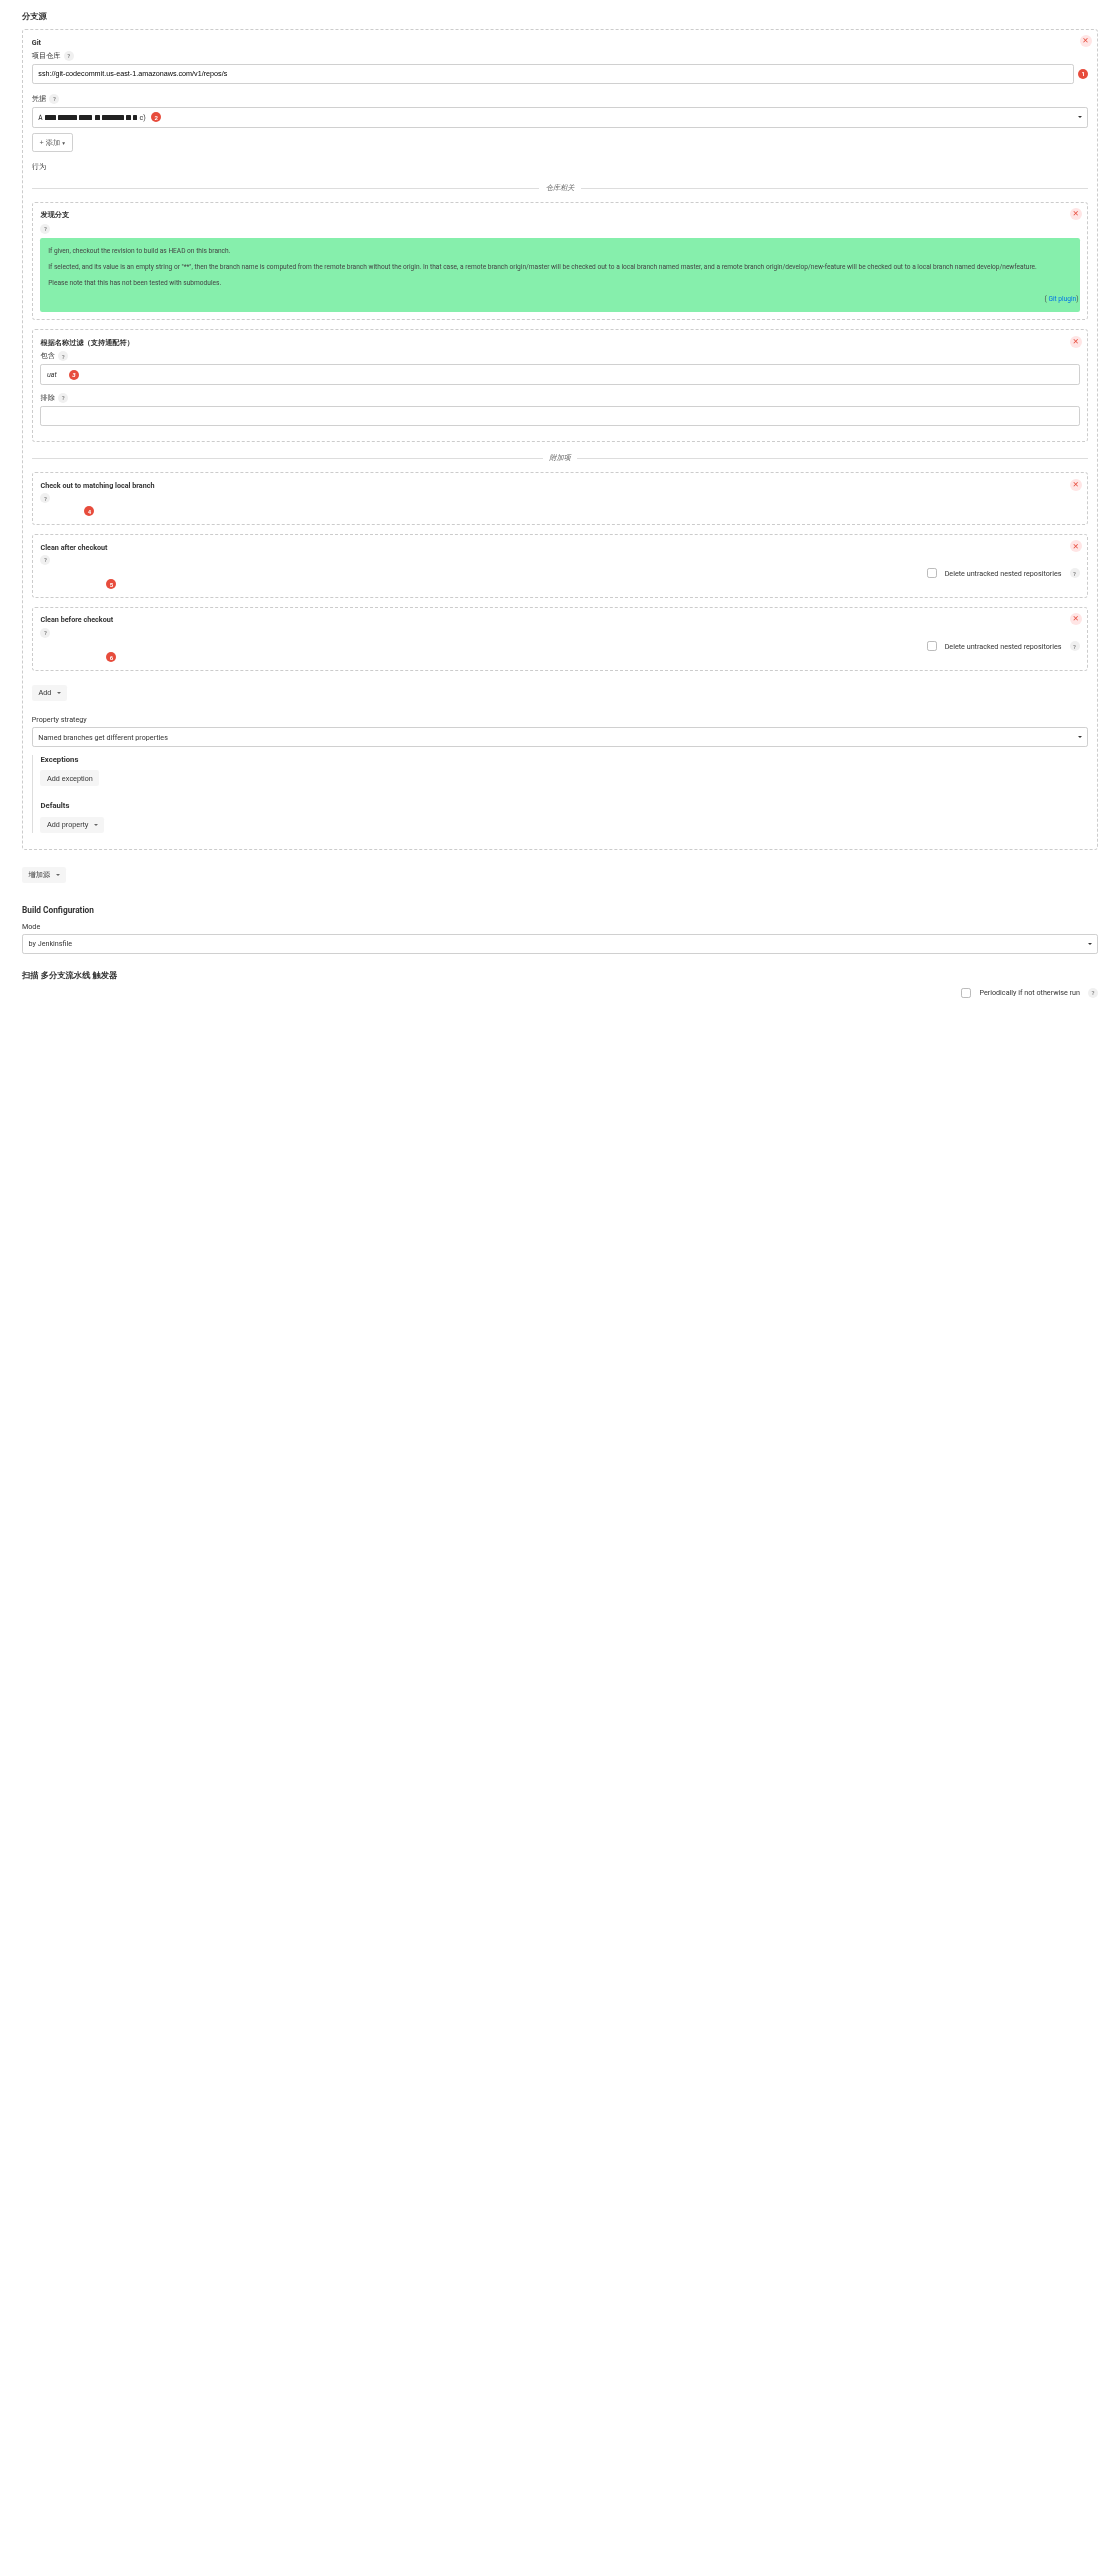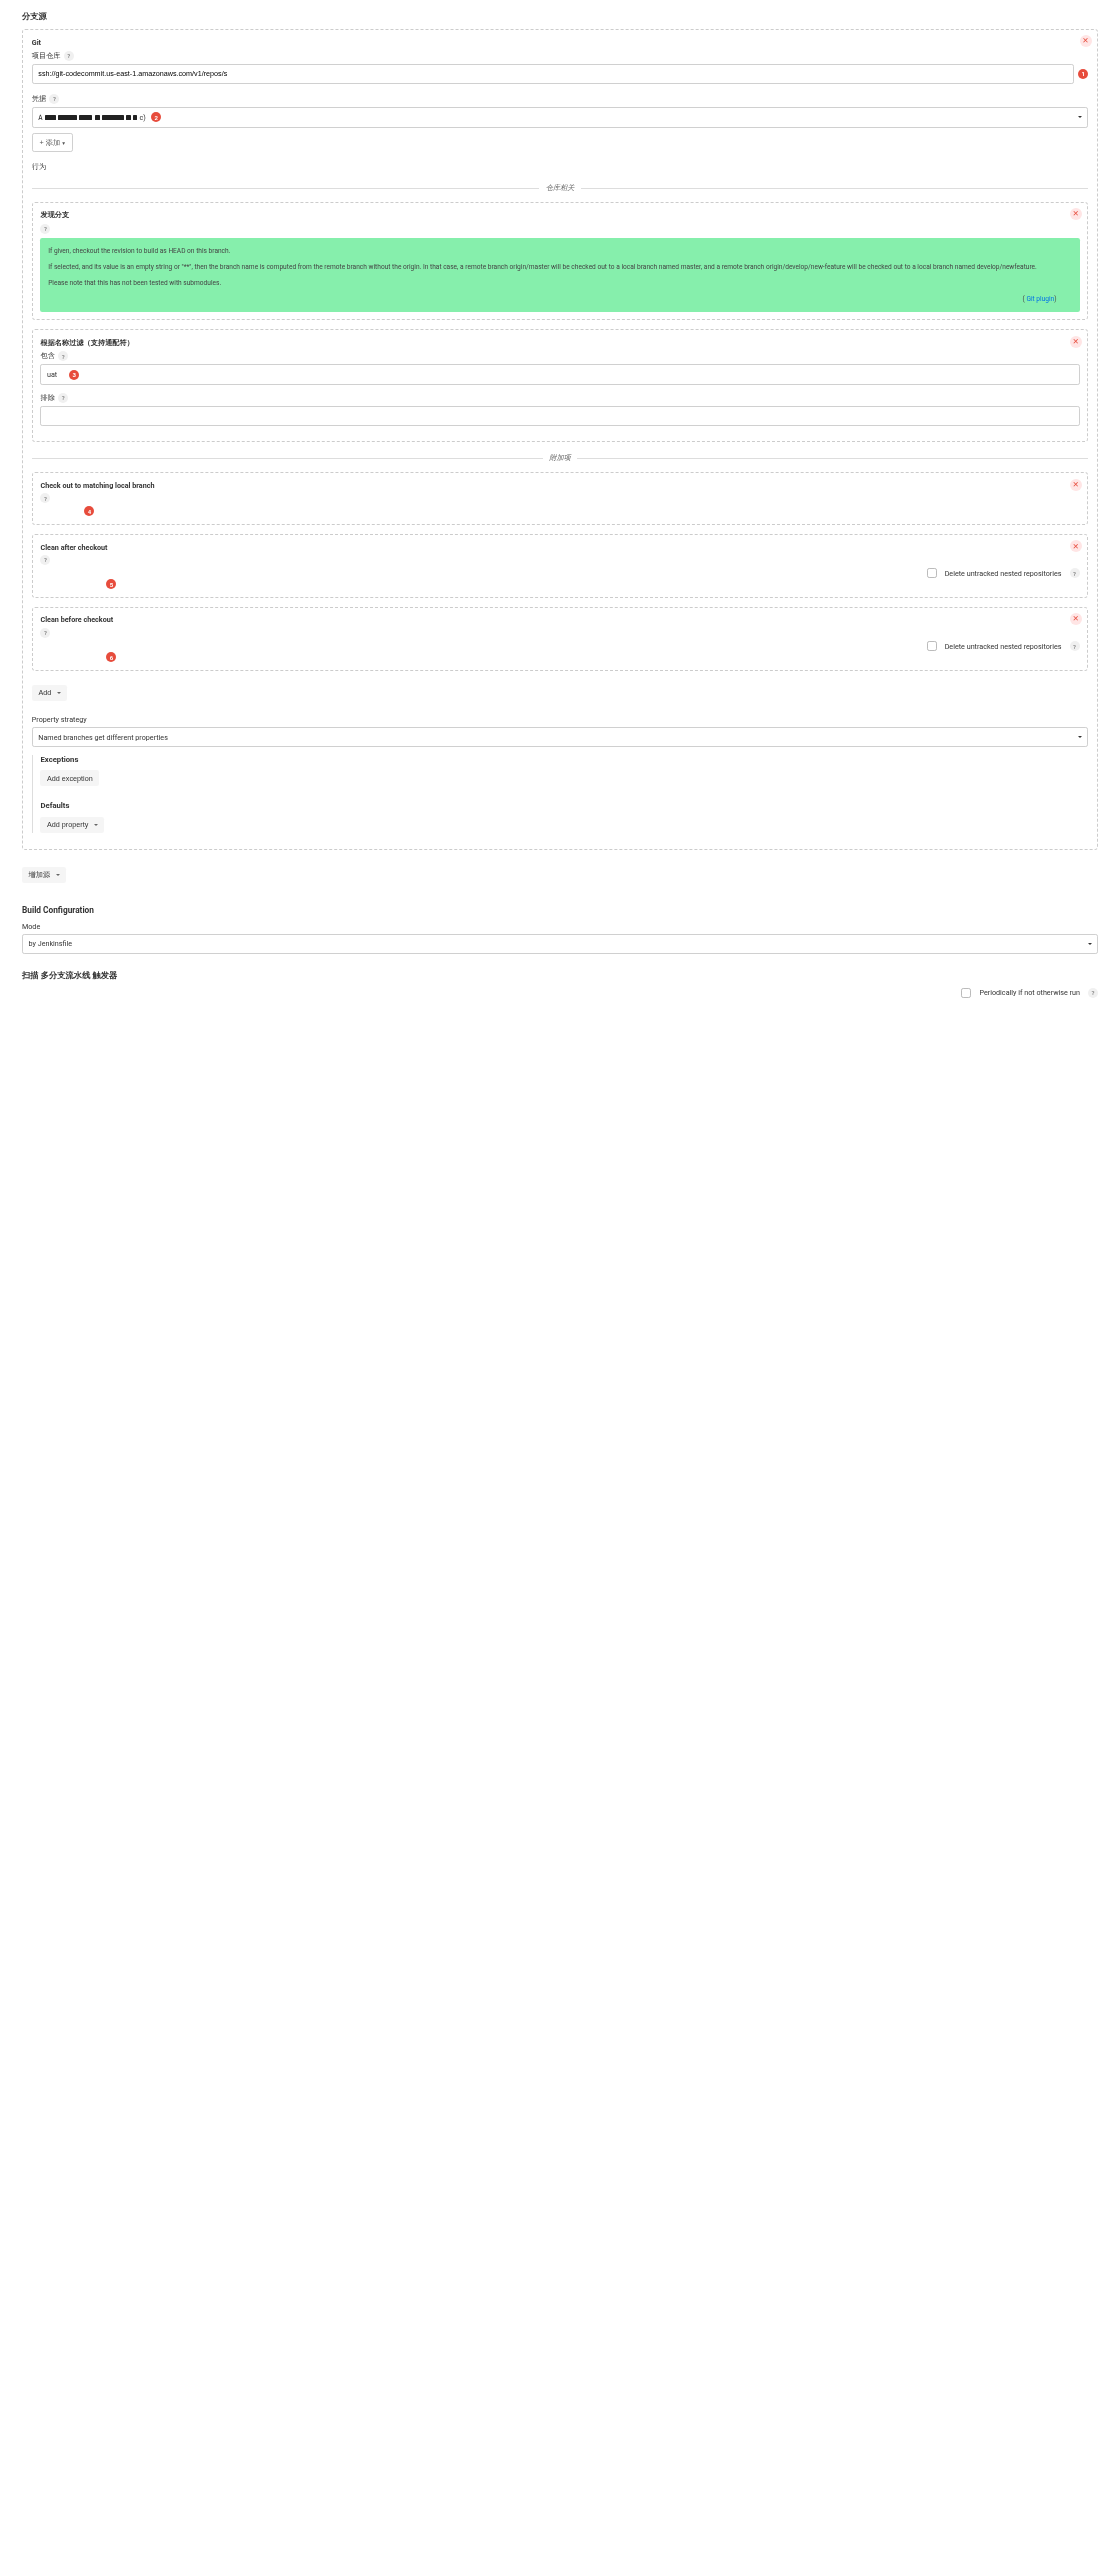--- a/index.html
+++ b/index.html
@@ -19,21 +19,21 @@
 .chevron-down { display: inline-block; width: 0; height: 0; border-left: 2.8px solid transparent; border-right: 2.8px solid transparent; border-top: 2.8px solid #333; margin-left: 3.3px; }
 .btn-outline { display: inline-flex; align-items: center; gap: 2.2px; padding: 3.3px 6.6px; border: 0.6px solid #d0d0d0; border-radius: 2.2px; background: #fff; font-size: 7.2px; color: #555; cursor: pointer; margin-top: 5.5px; }
 .btn-solid { display: inline-flex; align-items: center; gap: 2.2px; padding: 3.3px 6.6px; border: none; border-radius: 2.2px; background: #f5f5f5; font-size: 7.2px; color: #333; cursor: pointer; }
 .btn-solid-small { display: inline-flex; align-items: center; gap: 2.2px; padding: 3.3px 6.6px; border: none; border-radius: 2.2px; background: #f5f5f5; font-size: 7.2px; color: #333; cursor: pointer; margin-top: 5.5px; margin-bottom: 5.5px; }
 .divider-row { display: flex; align-items: center; margin: 11px 0 8.8px; }
 .divider-line { flex: 1; height: 0.6px; background: #ddd; }
 .divider-text { padding: 0 6.6px; font-style: italic; color: #666; font-size: 7.2px; }
 .info-block { background: #86efac; border-radius: 2.2px; padding: 7.7px; font-size: 6.6px; color: #444; line-height: 1.6; position: relative; }
 .info-block p { margin-bottom: 5.5px; }
 .info-block a { color: #0073e6; text-decoration: none; }
-.info-block .plugin-link { position: absolute; bottom: 6.6px; right: 23px; font-size: 6.6px; }
+.info-block .plugin-link { position: absolute; bottom: 6.6px; right: 1px; font-size: 6.6px; }
 .badge-num { display: inline-flex; align-items: center; justify-content: center; width: 10px; height: 10px; border-radius: 50%; background: #e74c3c; color: #fff; font-size: 6px; font-weight: 700; flex-shrink: 0; }
 .field-group { margin-bottom: 7.7px; }
 .checkbox-row { display: flex; align-items: center; gap: 8px; margin-top: 2.2px; justify-content: flex-end; }
 .checkbox { width: 10px; height: 10px; border: 0.8px solid #bbb; border-radius: 2.2px; background: #fff; cursor: pointer; }
 .left-border-section { border-left: 1.1px solid #ddd; padding-left: 7.7px; margin-top: 7.7px; margin-bottom: 7.7px; }
 .sub-heading { font-weight: 700; font-size: 7.7px; margin-bottom: 6.6px; }
 .badge-below { margin-left: 44px; margin-top: 1.1px; }
 .badge-below-2 { margin-left: 66px; margin-top: 1.1px; }
 .cred-value { display: flex; align-items: center; gap: 2.2px; }
 .cred-value .blur-chunk { display: inline-block; background: #222; height: 4.4px; border-radius: 0.6px; }
@@ -119,21 +119,21 @@
   <div class="dashed-box-inner">
     <button class="close-btn">✕</button>
     <div class="label-row">
         <span class="label-bold">根据名称过滤（支持通配符）</span>
       </div>
     <div class="label-row">
       <span class="label-normal">包含</span>
       <span class="help-icon">?</span>
     </div>
     <div class="field-group">
-      <div class="text-input" style="display:flex; align-items:flex-start; gap:12px;">
+      <div class="text-input" style="display:flex; align-items:flex-start; gap:12px;font-style:italic;">
         <span>uat</span>
         <span class="badge-num">3</span>
       </div>
     </div>
     <div class="label-row" style="margin-top:7.7px;">
       <span class="label-normal">排除</span>
       <span class="help-icon">?</span>
     </div>
     <div class="field-group">
       <input class="text-input" type="text" value="" style="">

